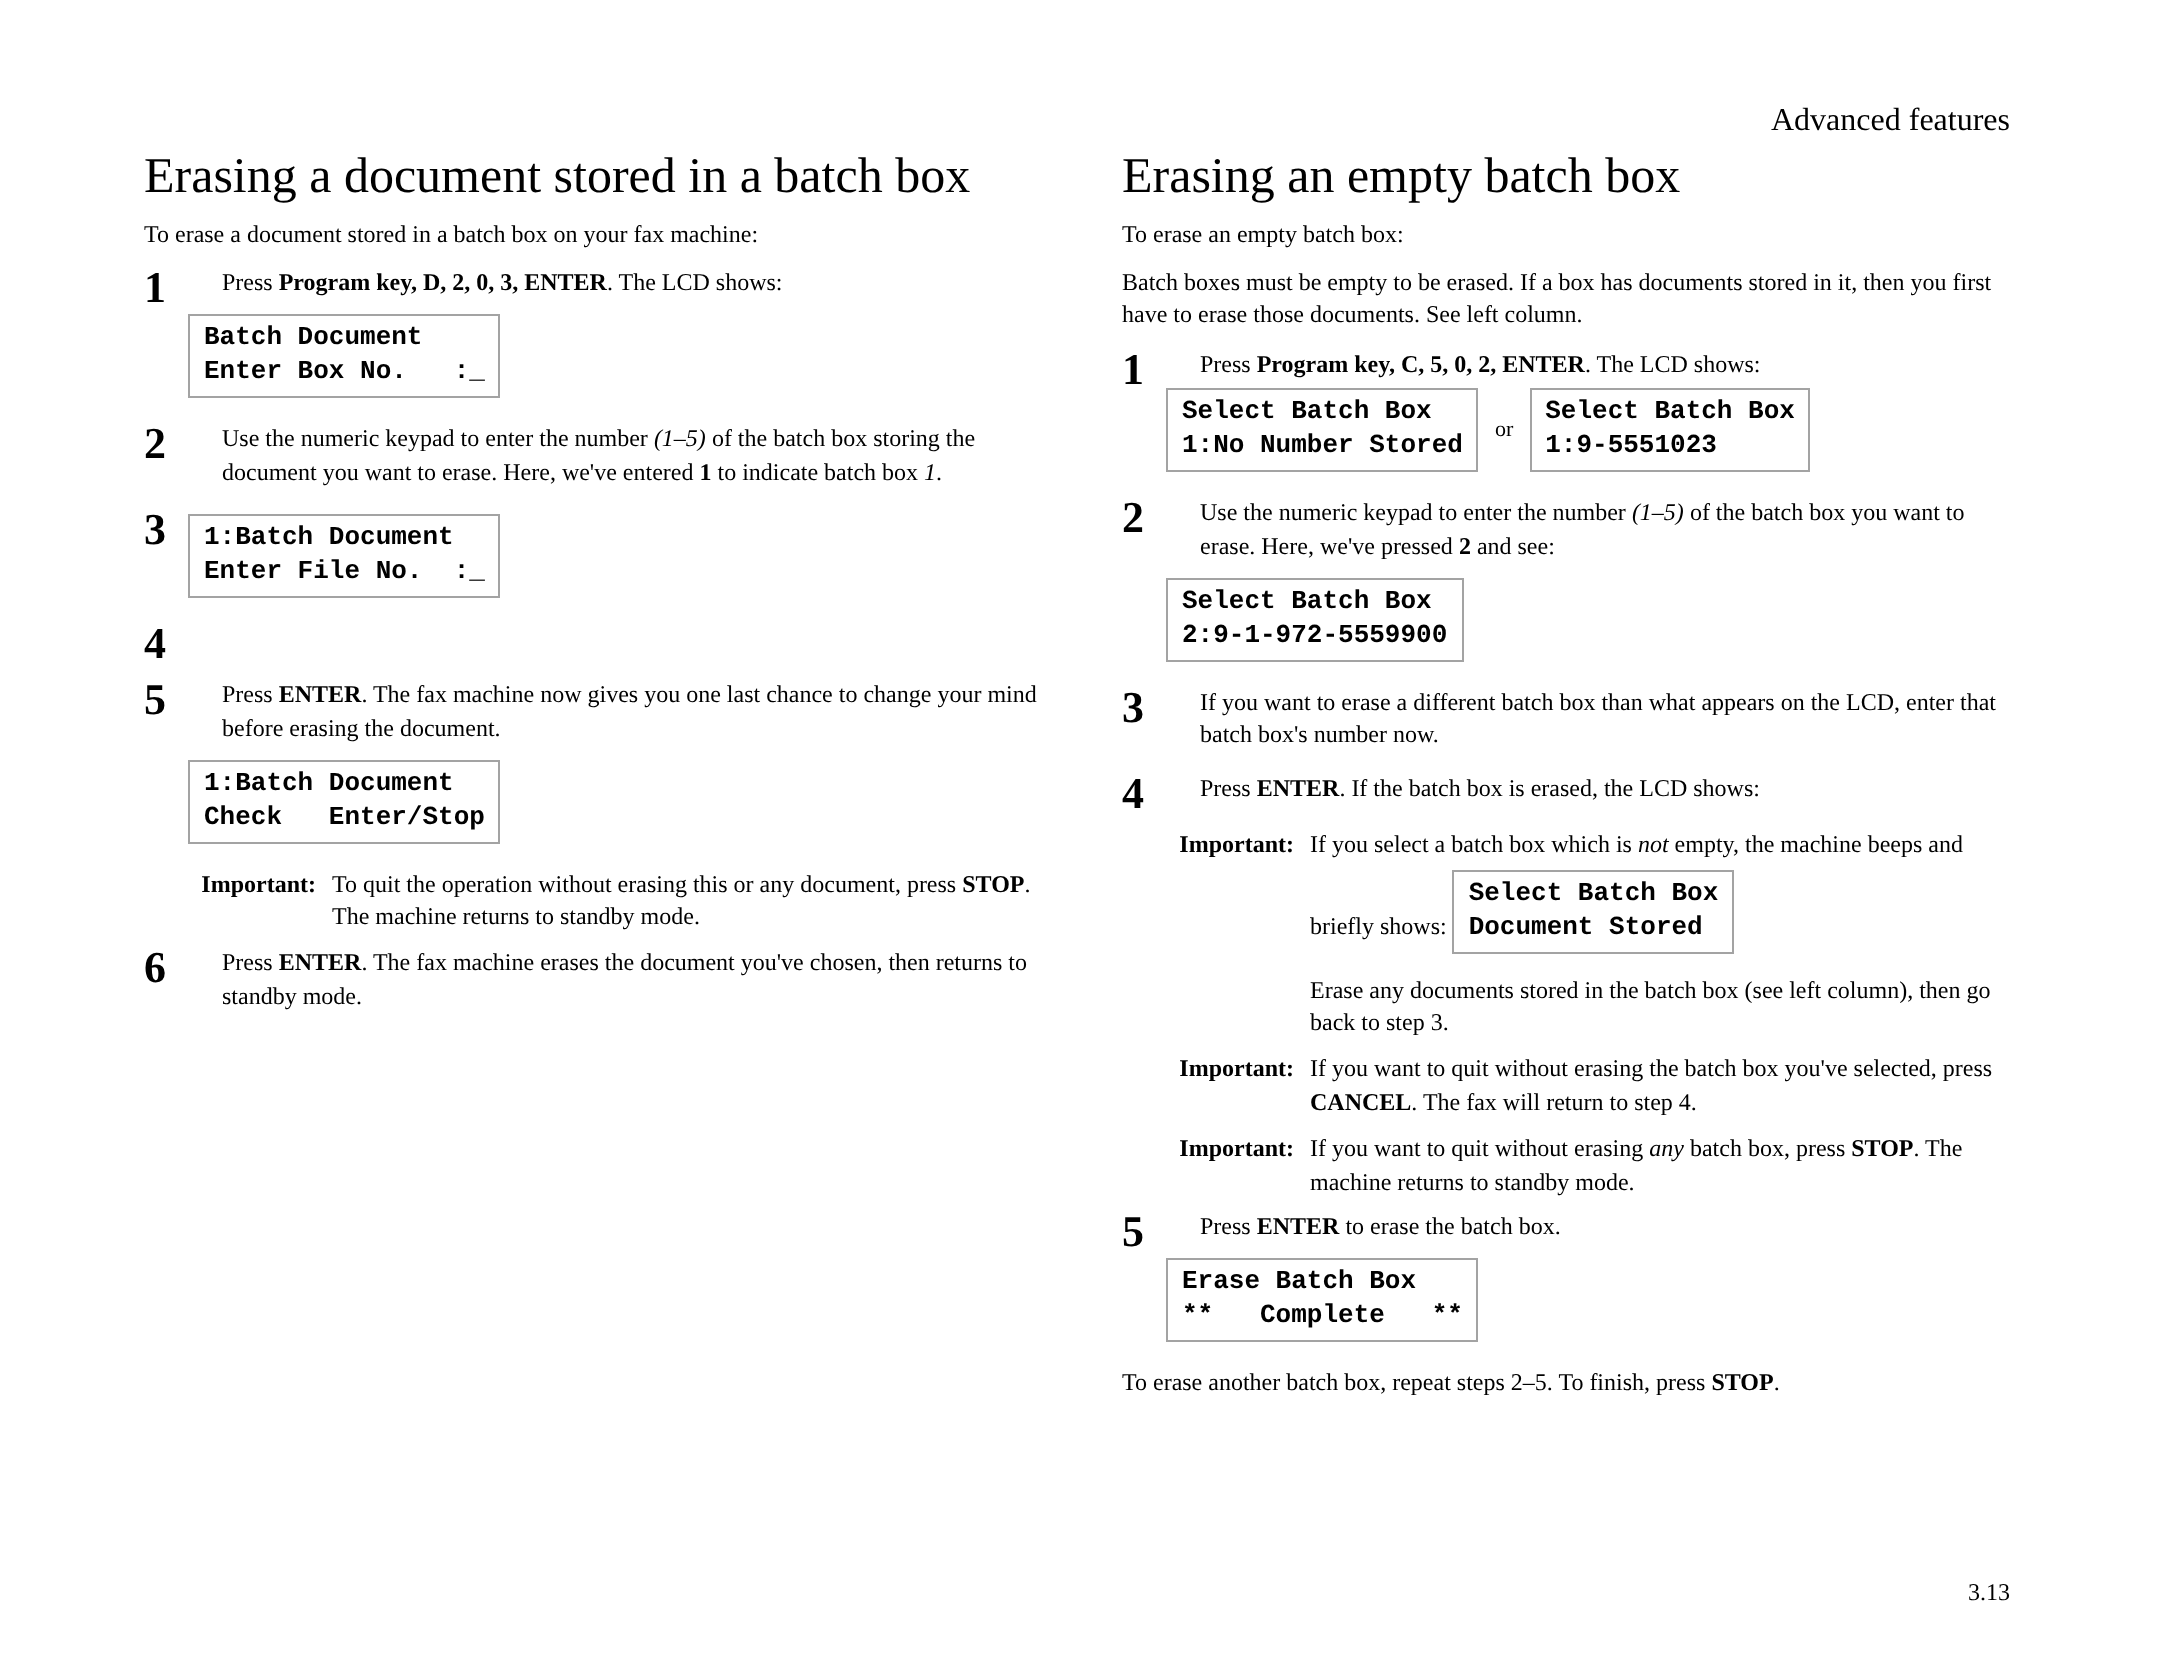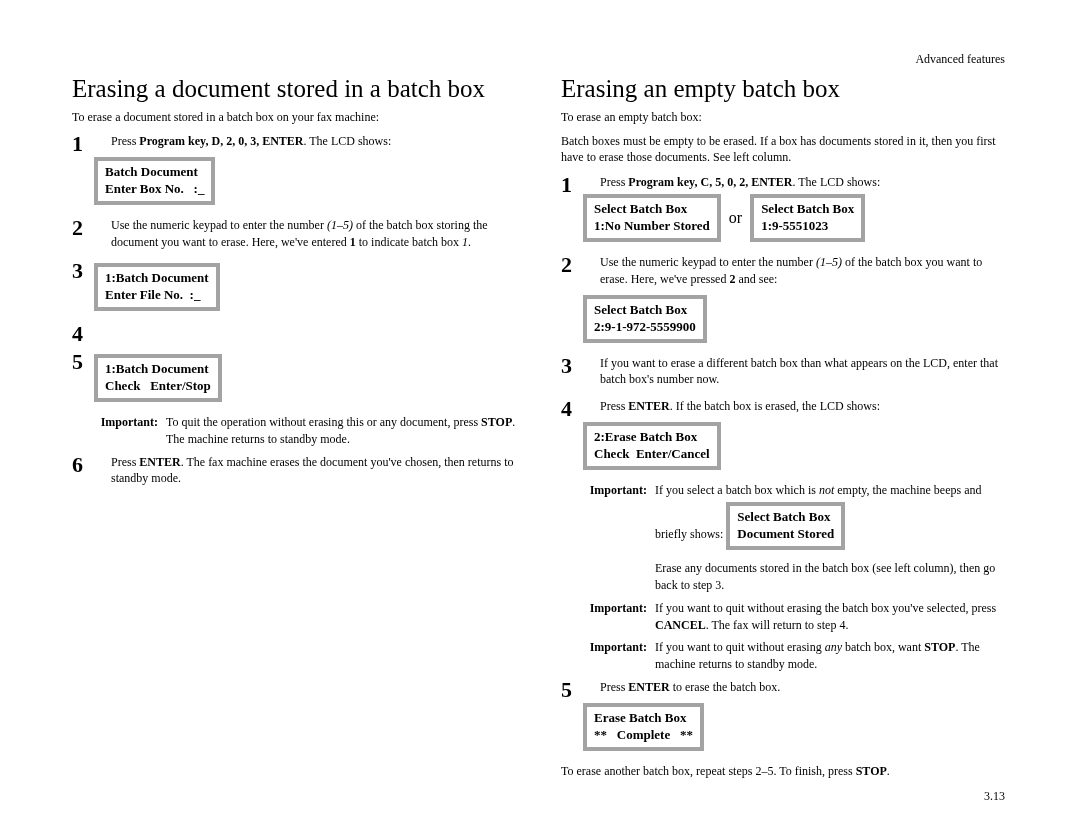--- a/index.html
+++ b/index.html
@@ -9,21 +9,21 @@
     color: #000;
     width: 1080px;
     height: 834px;
     position: relative;
     padding: 55px 72px 30px 72px;
   }
   .header-right {
     position: absolute;
     top: 52px;
     right: 75px;
-    font-size: 12px;
+    font-size: 16px;
   }
   .page-number {
     position: absolute;
     bottom: 30px;
     right: 75px;
     font-size: 12px;
   }
   .cols {
     display: flex;
     gap: 42px;
@@ -55,38 +55,38 @@
     line-height: 1;
     margin-top: 0px;
   }
   .step-body {
     flex: 1;
     font-size: 12px;
     line-height: 1.4;
   }
   .step-text { margin-bottom: 4px; margin-left: 17px; }
   .lcd {
-    border: 4px solid #a3a3a3;
-    font-family: Liberation Serif, serif;
+    border: 1px solid #a3a3a3;
+    font-family: Liberation Mono, monospace;
     font-weight: bold;
     font-size: 13px;
     padding: 3px 7px;
     line-height: 1.3;
     display: inline-block;
     margin: 3px 0 6px 0;
     white-space: pre;
   }
   .lcd-row {
     display: flex;
     align-items: center;
     gap: 8px;
     margin: 3px 0 6px 0;
   }
   .lcd-row .lcd { margin: 0; }
-  .or-text { font-size: 16px; }
+  .or-text { font-size: 11px; }
   .note {
     display: flex;
     font-size: 12px;
     line-height: 1.4;
     margin: 4px 0 6px 24px;
   }
   .note-label {
     font-weight: bold;
     width: 70px;
     flex-shrink: 0;
@@ -139,20 +139,23 @@
         </div>
       </li>
 
       <li>
         <div class="num">4</div>
       </li>
 
       <li>
         <div class="num">5</div>
         <div class="step-body">
+          <div class="step-text">
+            <span>Press </span><b class="sc">ENTER</b><span>. The fax machine now gives you one last chance to change your mind before erasing the document.</span>
+          </div>
           <div class="lcd">1:Batch Document
 Check   Enter/Stop</div>
         </div>
       </li>
     </ol>
 
     <div class="note">
       <div class="note-label">Important:</div>
       <div class="note-body">
         <span>To quit the operation without erasing this or any document, press </span><b class="sc">STOP</b><span>. The machine returns to standby mode.</span>
@@ -213,22 +216,20 @@
           </div>
         </div>
       </li>
 
       <li>
         <div class="num">4</div>
         <div class="step-body">
           <div class="step-text">
             <span>Press </span><b class="sc">ENTER</b><span>. If the batch box is erased, the </span><span class="sc">LCD</span><span> shows:</span>
           </div>
-          <div class="lcd">2:Erase Batch Box
-Check  Enter/Cancel</div>
         </div>
       </li>
     </ol>
 
     <div class="note">
       <div class="note-label">Important:</div>
       <div class="note-body">
         <span>If you select a batch box which is </span><em>not</em><span> empty, the machine beeps and briefly shows:</span>
         <div class="lcd" style="margin-top:4px;">Select Batch Box
 Document Stored</div>
@@ -239,21 +240,21 @@
     <div class="note">
       <div class="note-label">Important:</div>
       <div class="note-body">
         <span>If you want to quit without erasing the batch box you've selected, press </span><b class="sc">CANCEL</b><span>. The fax will return to step 4.</span>
       </div>
     </div>
 
     <div class="note">
       <div class="note-label">Important:</div>
       <div class="note-body">
-        <span>If you want to quit without erasing </span><em>any</em><span> batch box, want </span><b class="sc">STOP</b><span>. The machine returns to standby mode.</span>
+        <span>If you want to quit without erasing </span><em>any</em><span> batch box, press </span><b class="sc">STOP</b><span>. The machine returns to standby mode.</span>
       </div>
     </div>
 
     <ol class="steps">
       <li>
         <div class="num">5</div>
         <div class="step-body">
           <div class="step-text">
             <span>Press </span><b class="sc">ENTER</b><span> to erase the batch box.</span>
           </div>

